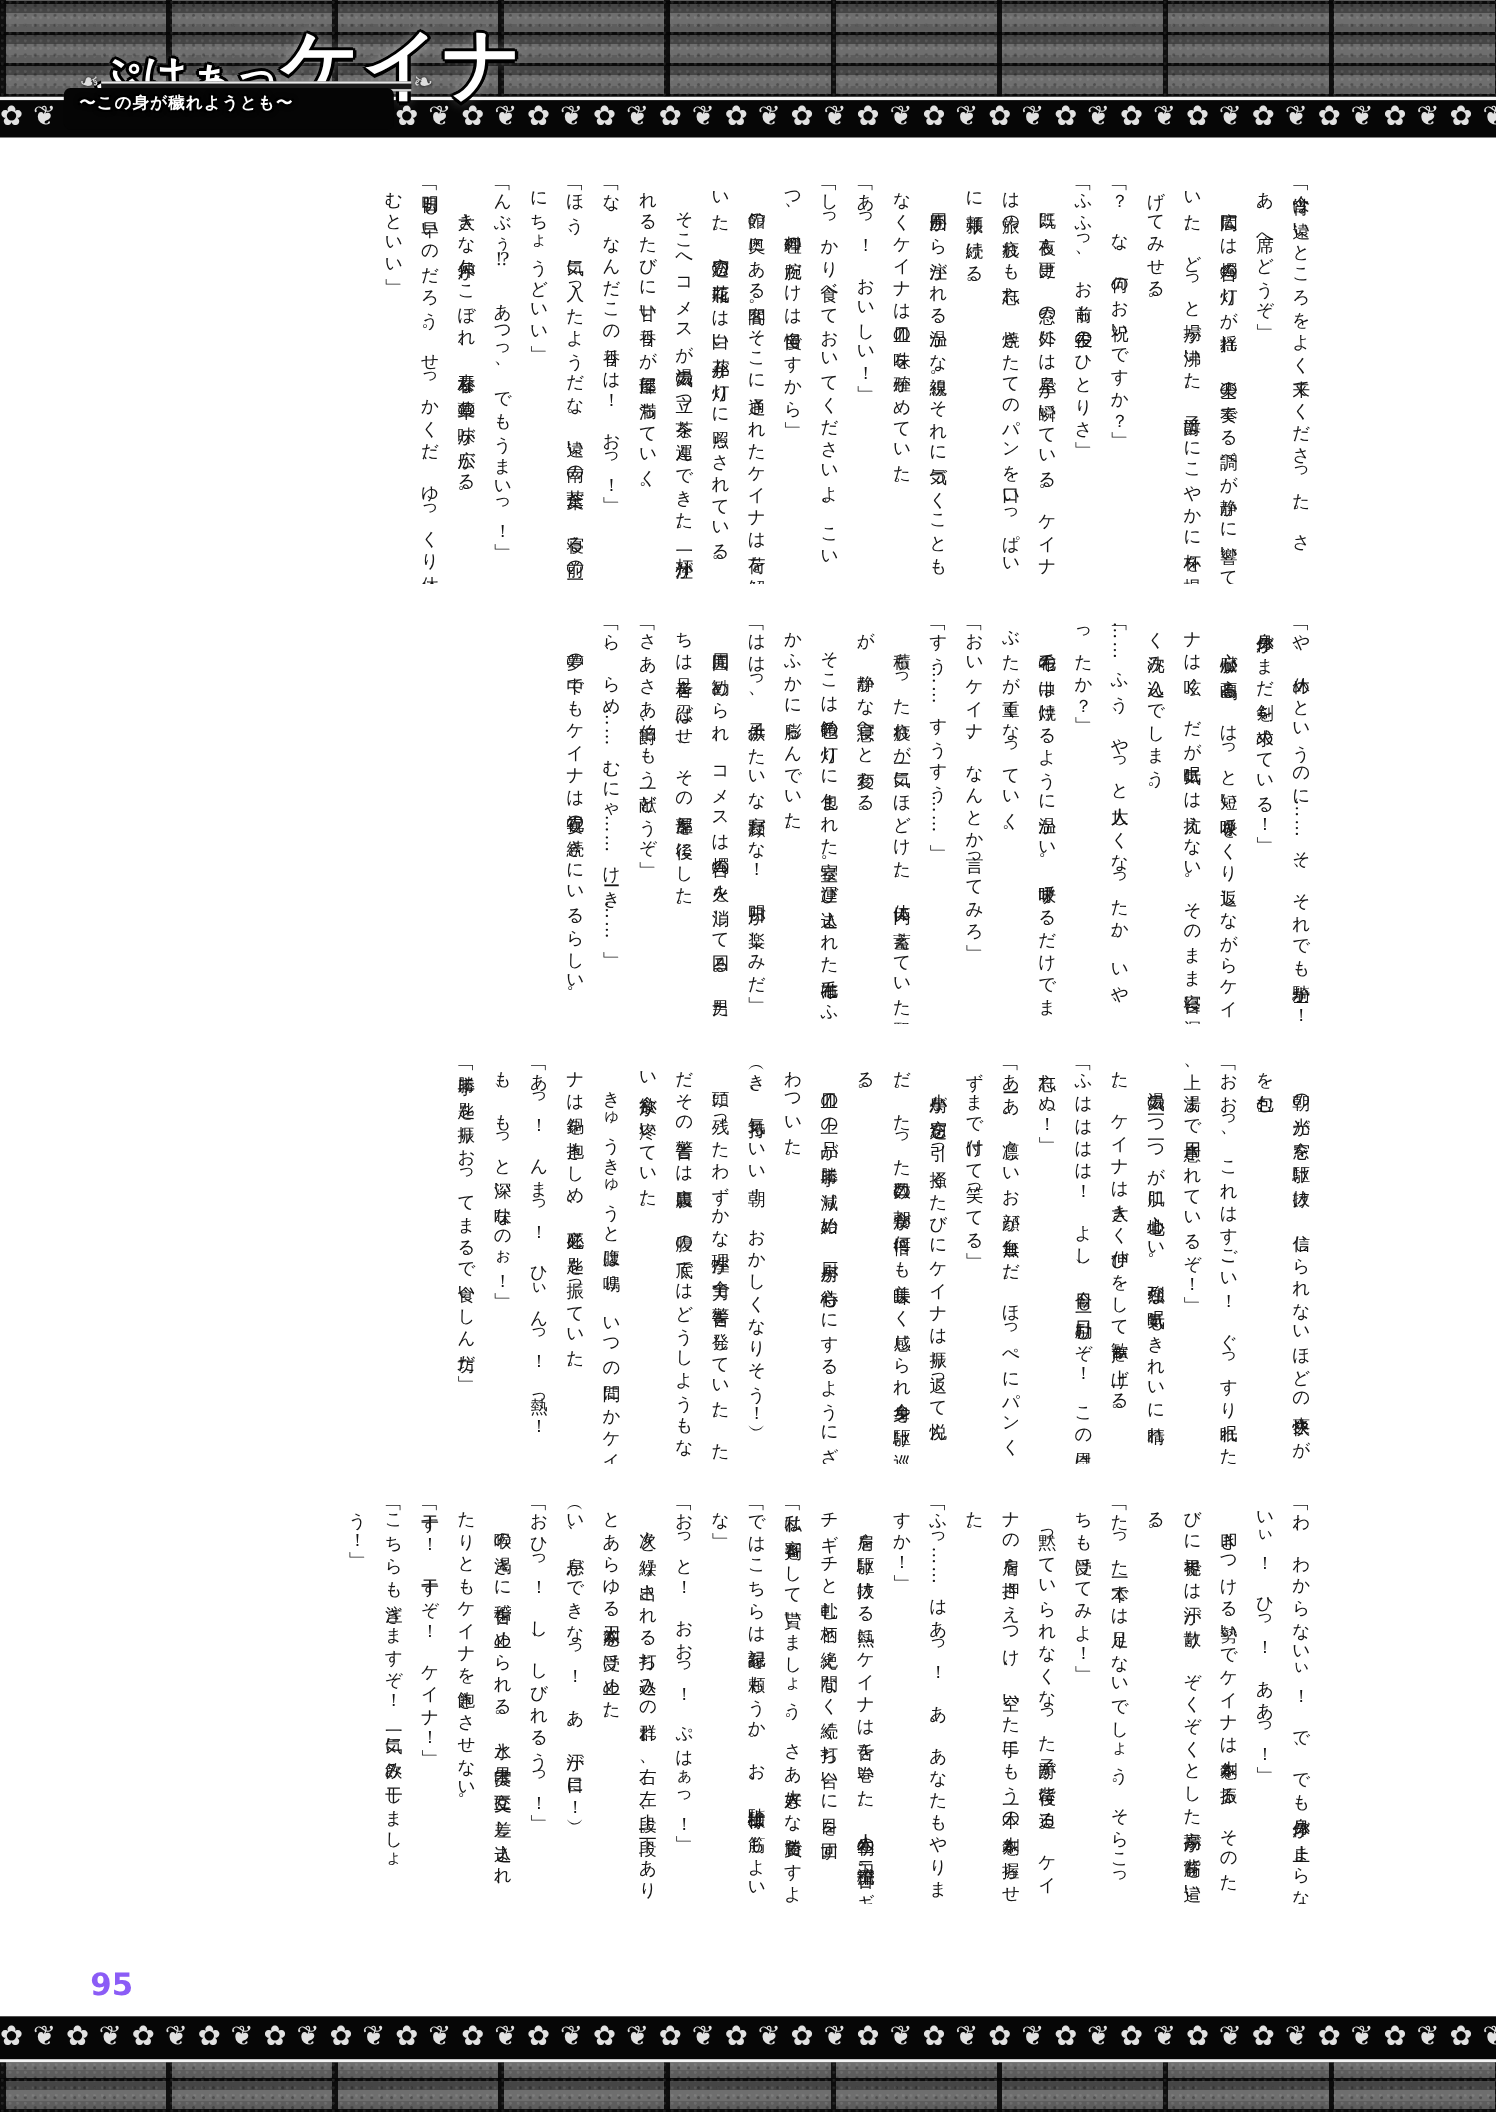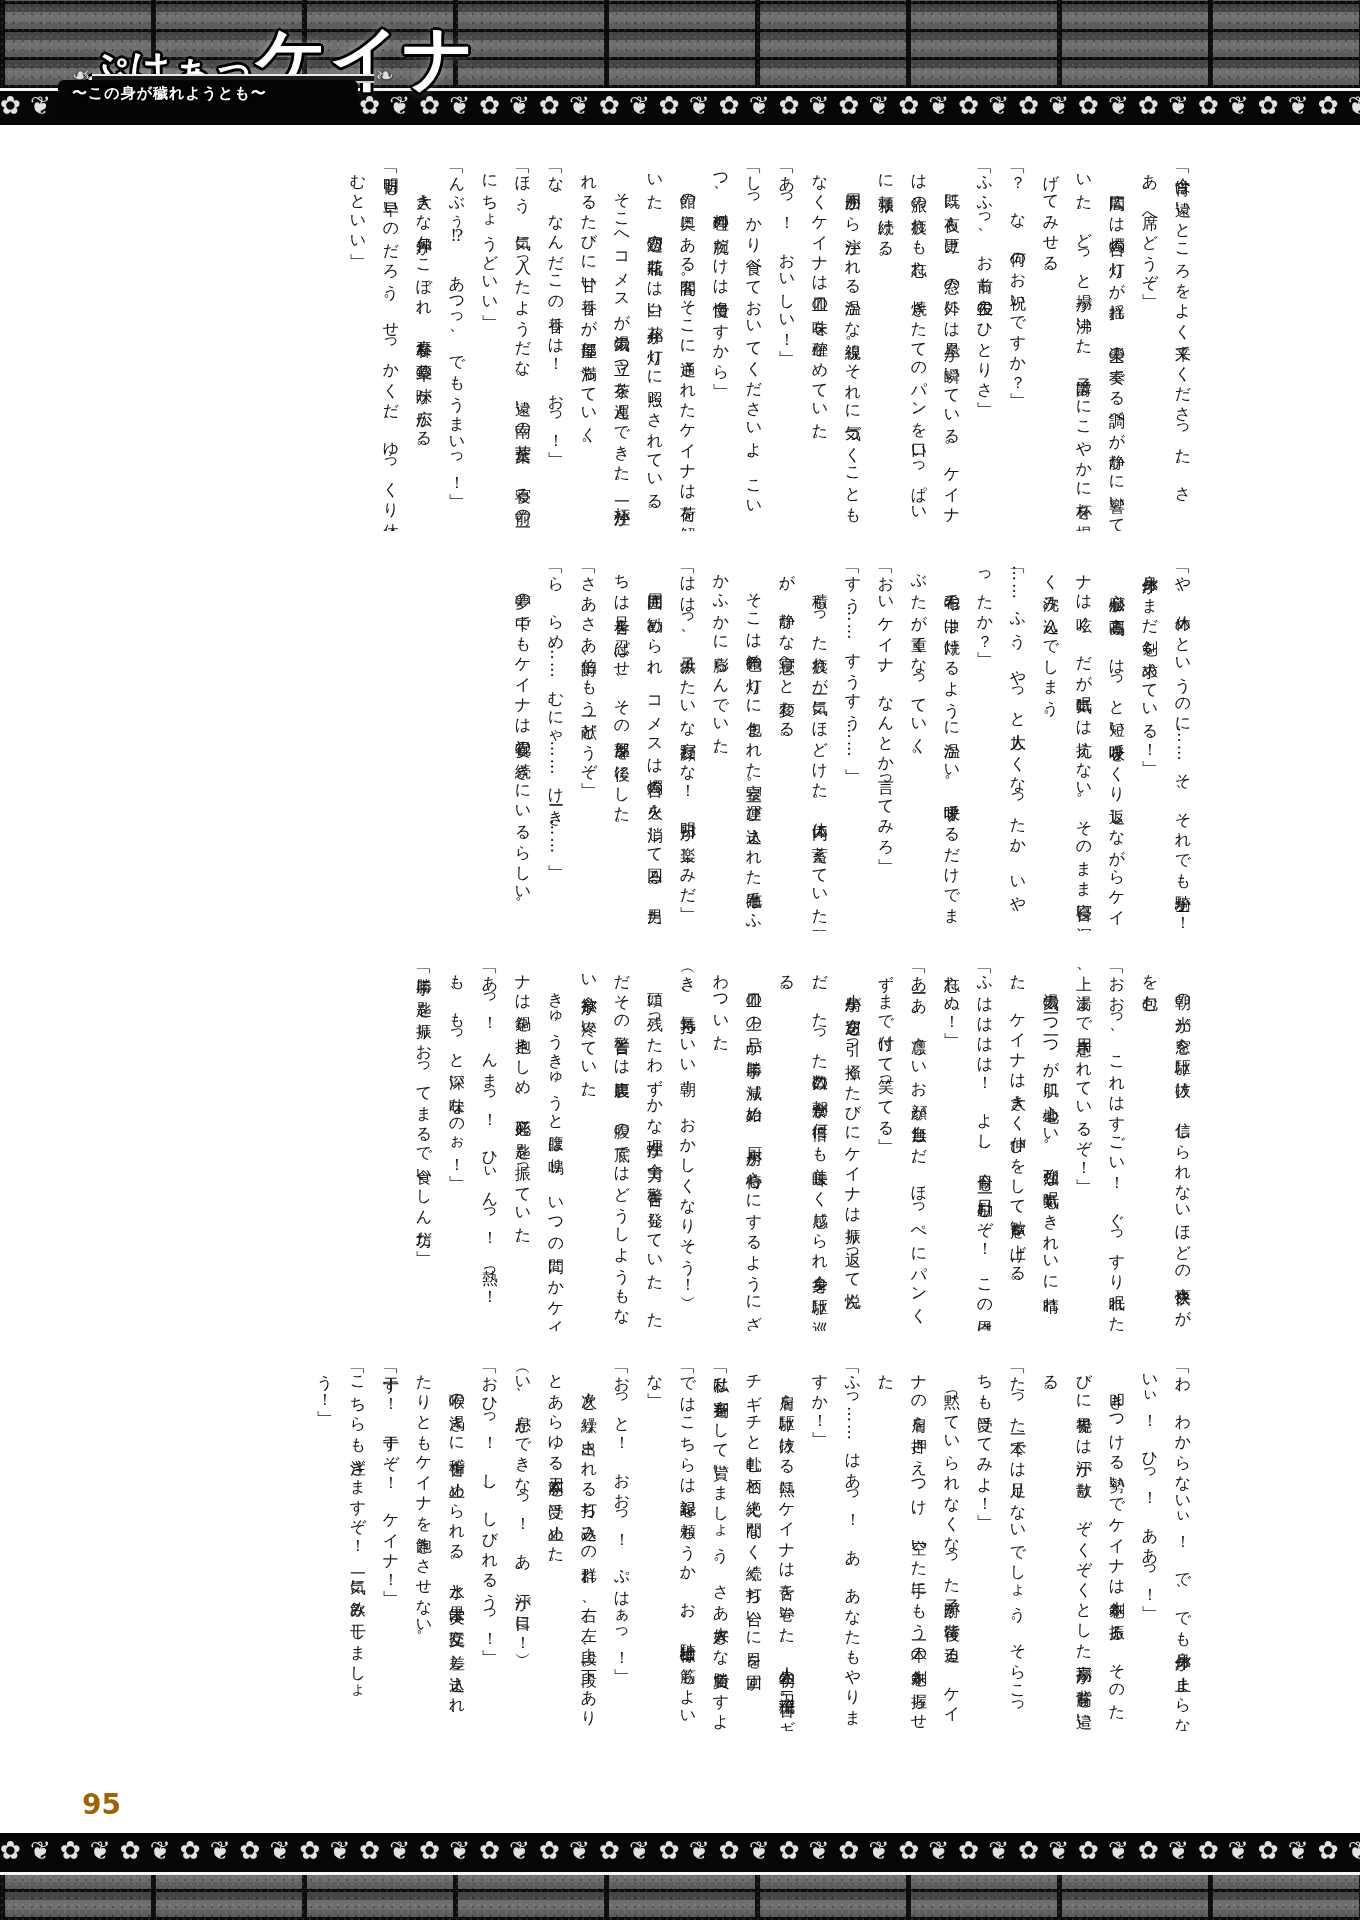--- a/index.html
+++ b/index.html
@@ -45,21 +45,21 @@
     text-shadow:2px 2px 0 #000,-2px 2px 0 #000,2px -2px 0 #000,-2px -2px 0 #000,0 0 6px #000;}
 
   
   .band{position:absolute;left:88px;width:1112px;height:368px;overflow:hidden;
     writing-mode:vertical-rl;text-orientation:mixed;
     color:#161616;font-size:16px;line-height:33px;letter-spacing:2px;}
   .band p{margin:0;padding:0;}
   .band-1{top:163px;} .band-2{top:563px;} .band-3{top:963px;} .band-4{top:1363px;}
 
   
-  .page-num{position:absolute;left:82px;top:1788px;color:#a16207;
+  .page-num{position:absolute;left:82px;top:1788px;color:#8b5cf6;
     font-family:"DejaVu Sans",sans-serif;font-size:28px;font-weight:bold;
     text-shadow:0 0 10px rgba(255,255,255,.9),0 0 18px rgba(255,255,255,.6);text-align:center;}
 </style>
 </head>
 <body>
 
 <div class="page">
 
   <div class="bricks top"></div>
   <div class="orn-row top">✿❦✿❦✿❦✿❦✿❦✿❦✿❦✿❦✿❦✿❦✿❦✿❦✿❦✿❦✿❦✿❦✿❦✿❦✿❦✿❦✿❦✿❦✿❦✿❦</div>

